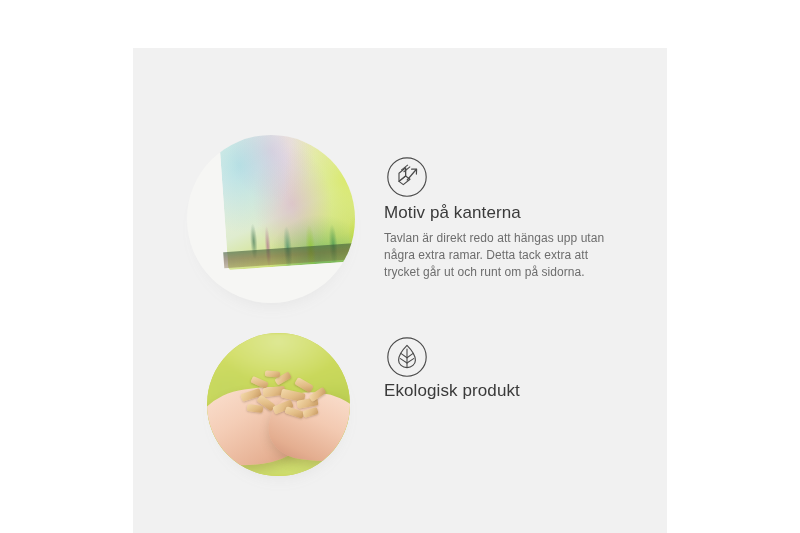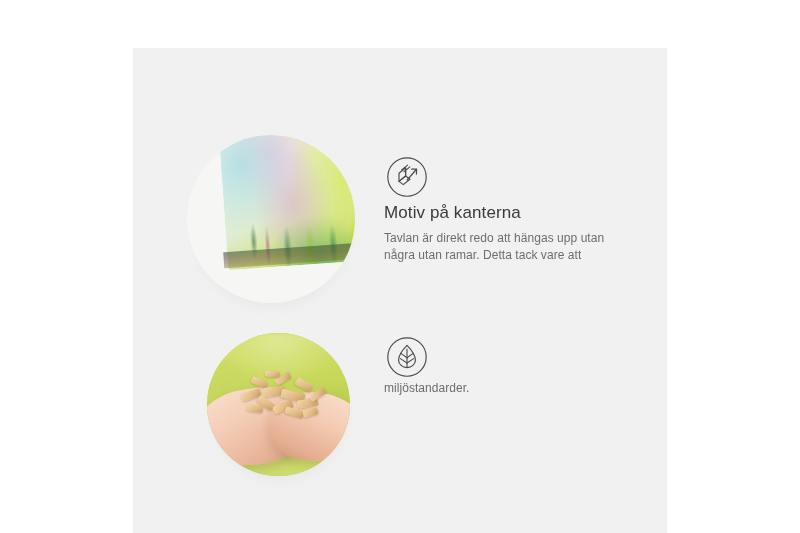--- a/index.html
+++ b/index.html
@@ -257,21 +257,22 @@
         <path d="M17.6 16.0 L24.2 10.7" stroke="#4a4a4a" stroke-width="1.05"></path>
         <path d="M21.2 24.0 L30.2 13.5" stroke="#4a4a4a" stroke-width="1.2" stroke-linecap="round"></path>
         <path d="M25.6 13.2 L30.6 13.0 L30.4 18.1" stroke="#4a4a4a" stroke-width="1.2" stroke-linecap="round" stroke-linejoin="round" fill="none"></path>
       </svg>
     </div>
 
     <div class="text-block text-1">
       <div class="feature-title">Motiv på kanterna</div>
       <div class="feature-body">
         <span class="ln">Tavlan är direkt redo att hängas upp utan</span>
-        <span class="ln">några utan ramar. Detta tack vare att</span>
+        <span class="ln">några extra ramar. Detta tack extra att</span>
+        <span class="ln">trycket går ut och runt om på sidorna.</span>
       </div>
     </div>
   </div>
 
   <div class="feature feature-2">
 
     <div class="media-shadow media-2-shadow"></div>
 
     <div class="media media-2">
       <div class="grass-bg"></div>
@@ -302,19 +303,19 @@
                  C16.4 31.6 12.6 28.3 12.6 24.2 C12.6 20.0 15.4 15.0 21 9.4 Z" stroke="#4a4a4a" stroke-width="1.15" stroke-linejoin="round" fill="none"></path>
         <path d="M21 13.0 L21 31.0" stroke="#4a4a4a" stroke-width="1.1" stroke-linecap="round"></path>
         <path d="M21 21.8 L15.2 17.6" stroke="#4a4a4a" stroke-width="1.05" stroke-linecap="round"></path>
         <path d="M21 21.8 L26.8 17.6" stroke="#4a4a4a" stroke-width="1.05" stroke-linecap="round"></path>
         <path d="M21 27.0 L14.4 22.6" stroke="#4a4a4a" stroke-width="1.05" stroke-linecap="round"></path>
         <path d="M21 27.0 L27.6 22.6" stroke="#4a4a4a" stroke-width="1.05" stroke-linecap="round"></path>
       </svg>
     </div>
 
     <div class="text-block text-2">
+      <div class="feature-title">Ekologisk produkt</div>
       <div class="feature-body">
-        <span class="ln">miljöstandarder.</span>
       </div>
     </div>
   </div>
 
 </div>
 
 </body></html>

